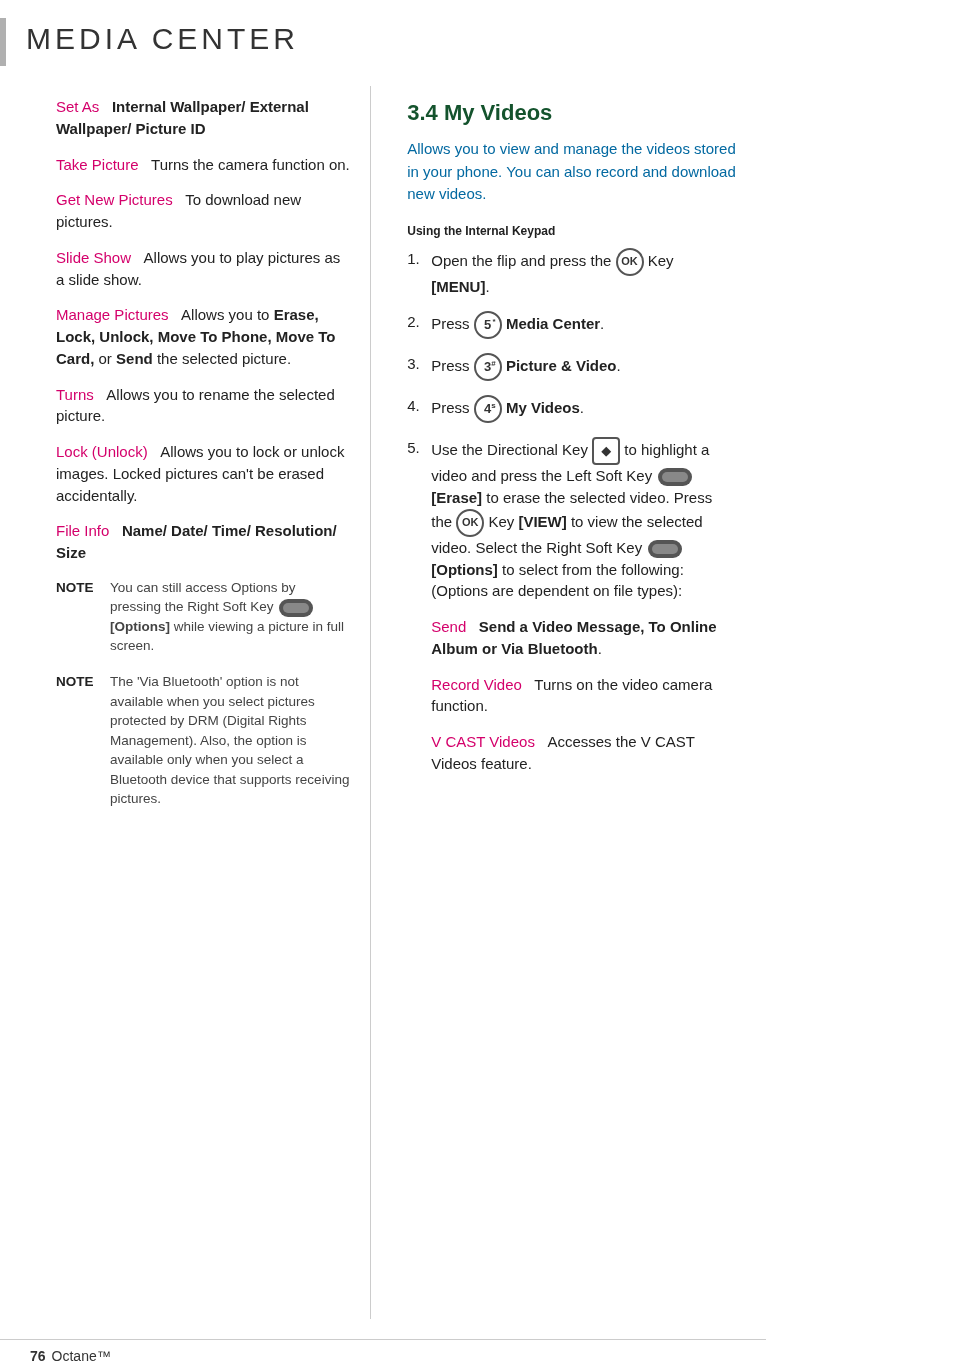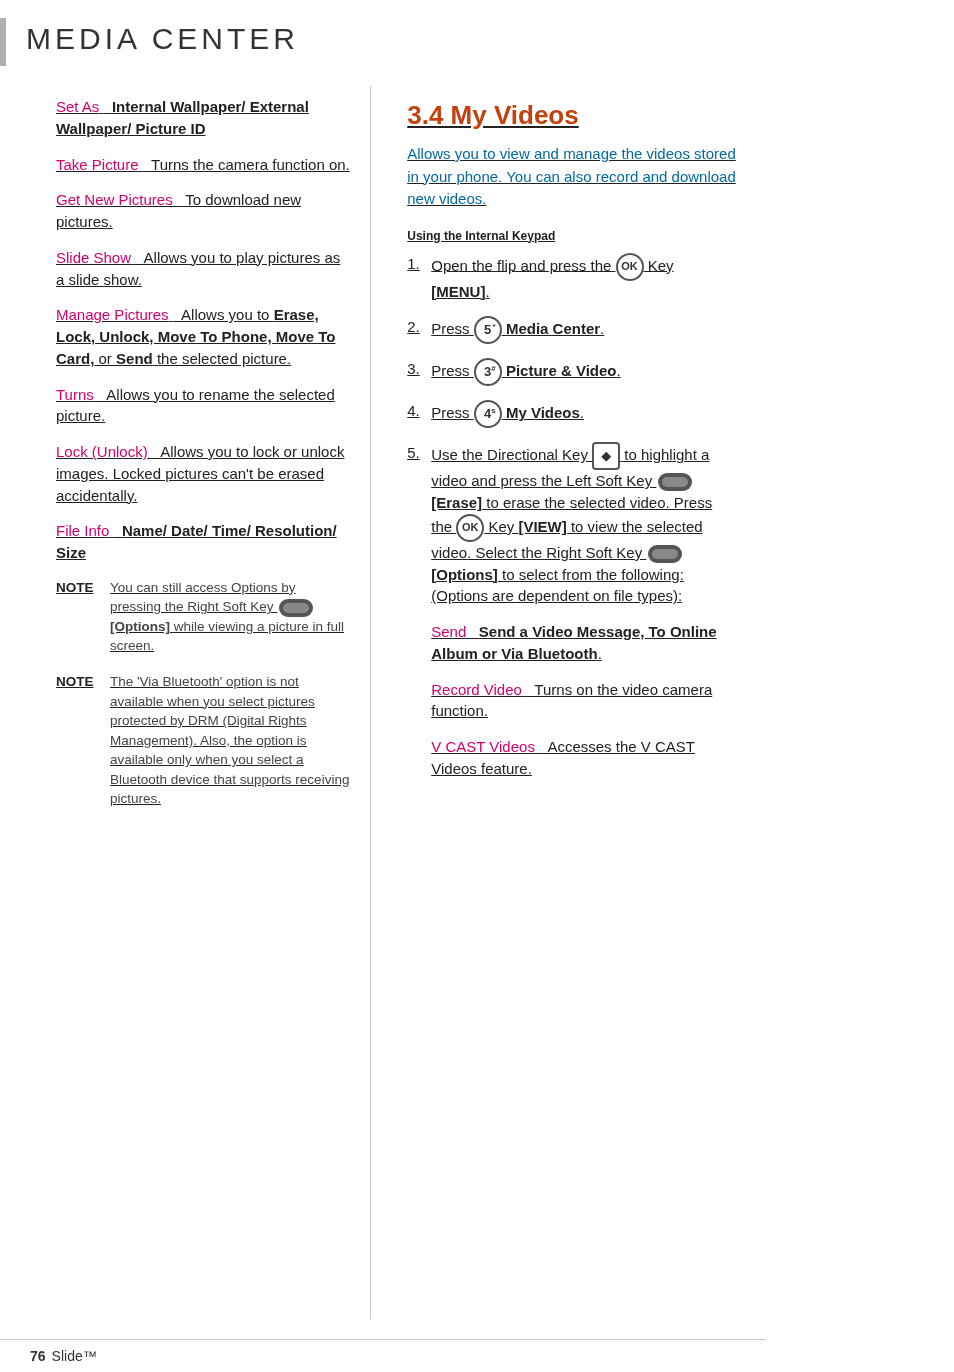--- a/index.html
+++ b/index.html
@@ -37,21 +37,20 @@
       text-transform: uppercase;
       color: #333;
       padding-top: 4px;
     }
     
     .main-content {
       display: flex;
       flex-direction: row;
       flex: 1;
       padding: 10px 0 20px 0;
-      text-decoration: underline;
     }
     
     .left-col {
       width: 460px;
       padding: 10px 20px 10px 56px;
       border-right: 1px solid #ccc;
     }
     
     .right-col {
       width: 494px;
@@ -69,23 +68,23 @@
     .term-desc {
       font-size: 15px;
       color: #222;
       line-height: 1.45;
     }
     .term-desc strong {
       font-weight: bold;
     }
     
     .section-heading {
-      font-size: 26px;
-      font-weight: bold;
-      color: #c2410c;
+      font-size: 22px;
+      font-weight: bold;
+      color: #14532d;
       margin-bottom: 12px;
       margin-top: 4px;
     }
     
     .sub-heading {
       font-size: 12px;
       font-weight: bold;
       color: #222;
       margin-bottom: 10px;
     }
@@ -382,15 +381,15 @@
       <div class="term-item" style="margin-left:24px;">
         <span class="term-label">V CAST Videos</span>
         <span class="term-desc">&nbsp;&nbsp;Accesses the V CAST Videos feature.</span>
       </div>
 
     </div>
   </div>
 
   <div class="footer">
     <span class="footer-page">76</span>
-    <span class="footer-model">Slide™</span>
+    <span class="footer-model">Octane™</span>
   </div>
 </div>
 
 </body></html>

